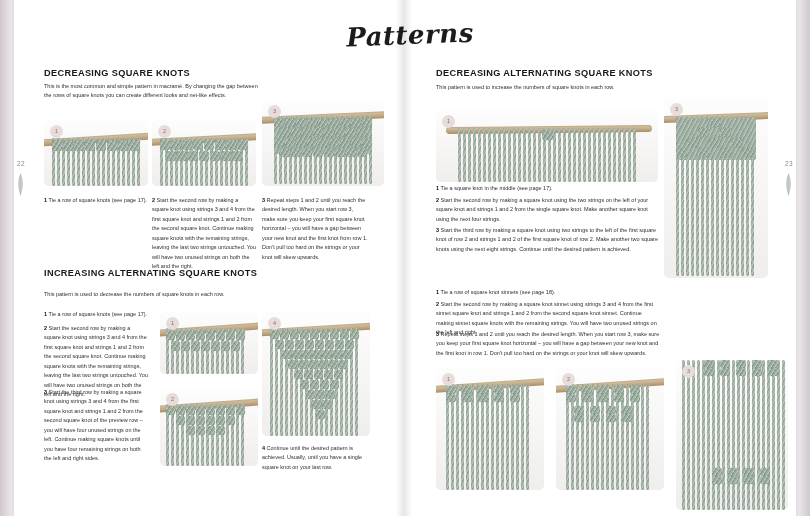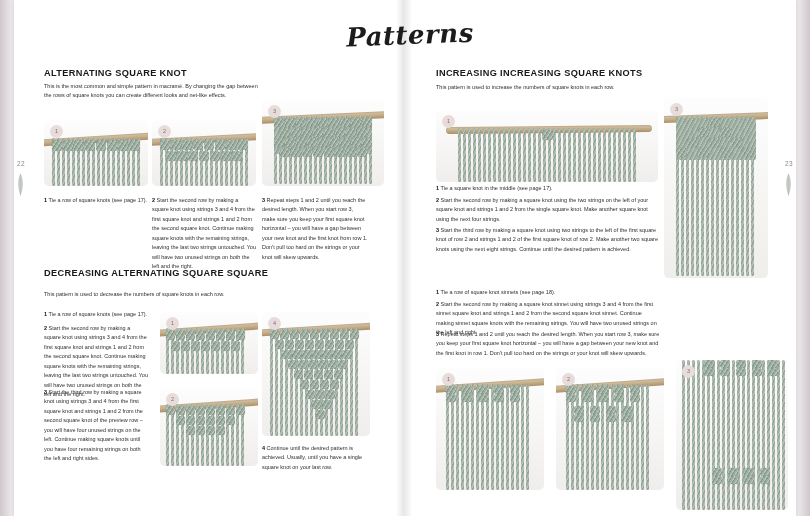--- a/index.html
+++ b/index.html
@@ -166,21 +166,21 @@
   <div class="folio" id="folio-right">23</div>
   <svg class="leaf" id="leaf-left" viewBox="0 0 10 28">
     <path d="M5 1 C8.5 8 8.5 17 5 26 C1.5 17 1.5 8 5 1 Z" fill="#9aa39b"></path>
     <path d="M5 2 L5 26" stroke="#6f776f" stroke-width=".5"></path>
   </svg>
   <svg class="leaf" id="leaf-right" viewBox="0 0 10 28">
     <path d="M5 1 C8.5 8 8.5 17 5 26 C1.5 17 1.5 8 5 1 Z" fill="#9aa39b"></path>
     <path d="M5 2 L5 26" stroke="#6f776f" stroke-width=".5"></path>
   </svg>
 
-  <div class="sec-head" style="left:44px; top:68px; width:300px;">ALTERNATING SQUARE KNOT</div>
+  <div class="sec-head" style="left:44px; top:68px; width:300px;">DECREASING SQUARE KNOTS</div>
   <div class="sec-intro" style="left:44px; top:82px; width:222px;">This is the most common and simple pattern in macramé. By changing the gap between the rows of square knots you can create different looks and net-like effects.</div>
 
   <div class="photo" style="left:44px; top:120px; width:104px; height:66px;">
     <div class="bg"></div>
     <div class="dowel" style="left:-4px; top:16px; width:112px; transform:rotate(-3.5deg);"></div>
     <div class="cords" style="left:8px; top:18px; width:88px; height:48px;">
       <div class="cord" style="left:0px;  height:48px;"></div>
         <div class="cord" style="left:5px;  height:48px;"></div>
       <div class="cord" style="left:10px; height:48px;"></div>
         <div class="cord" style="left:15px; height:48px;"></div>
@@ -320,21 +320,21 @@
   </div>
   <div class="step" style="left:152px; top:196px; width:104px;">
     <b>2 </b>
     <span>Start the second row by making a square knot using strings 3 and 4 from the first square knot and strings 1 and 2 from the second square knot. Continue making square knots with the remaining strings, leaving the last two strings untouched. You will have two unused strings on both the left and the right.</span>
   </div>
   <div class="step" style="left:262px; top:196px; width:106px;">
     <b>3 </b>
     <span>Repeat steps 1 and 2 until you reach the desired length. When you start row 3, make sure you keep your first square knot horizontal – you will have a gap between your new knot and the first knot from row 1. Don't pull too hard on the strings or your knot will skew upwards.</span>
   </div>
 
-  <div class="sec-head" style="left:44px; top:268px; width:330px;">DECREASING ALTERNATING SQUARE SQUARE</div>
+  <div class="sec-head" style="left:44px; top:268px; width:330px;">INCREASING ALTERNATING SQUARE KNOTS</div>
   <div class="sec-intro" style="left:44px; top:290px; width:222px;">This pattern is used to decrease the numbers of square knots in each row.</div>
 
   <div class="step" style="left:44px; top:310px; width:104px;">
     <b>1 </b>
     <span>Tie a row of square knots (see page 17).</span>
   </div>
   <div class="step" style="left:44px; top:324px; width:104px;">
     <b>2 </b>
     <span>Start the second row by making a square knot using strings 3 and 4 from the first square knot and strings 1 and 2 from the second square knot. Continue making square knots with the remaining strings, leaving the last two strings untouched. You will have two unused strings on both the left and the right.</span>
   </div>
@@ -493,21 +493,21 @@
       <div class="knot" style="left:46px; top:82px; width:9px; height:9px;"></div>
     </div>
     <div class="badge">4</div>
   </div>
 
   <div class="caption" style="left:262px; top:444px; width:106px;">
     <b>4 </b>
     <span>Continue until the desired pattern is achieved. Usually, until you have a single square knot on your last row.</span>
   </div>
 
-  <div class="sec-head" style="left:436px; top:68px; width:330px;">INCREASING INCREASING SQUARE KNOTS</div>
+  <div class="sec-head" style="left:436px; top:68px; width:330px;">DECREASING ALTERNATING SQUARE KNOTS</div>
   <div class="sec-intro" style="left:436px; top:83px; width:300px;">This pattern is used to increase the numbers of square knots in each row.</div>
 
   <div class="photo" style="left:436px; top:110px; width:222px; height:72px;">
     <div class="bg"></div>
     <div class="dowel" style="left:10px; top:16px; width:206px; transform:rotate(-0.6deg);"></div>
     <div class="cords" style="left:22px; top:18px; width:180px; height:54px;">
       <div class="cord" style="left:0px;   height:54px;"></div>
         <div class="cord" style="left:5px;   height:54px;"></div>
       <div class="cord" style="left:10px;  height:54px;"></div>
         <div class="cord" style="left:15px;  height:54px;"></div>

